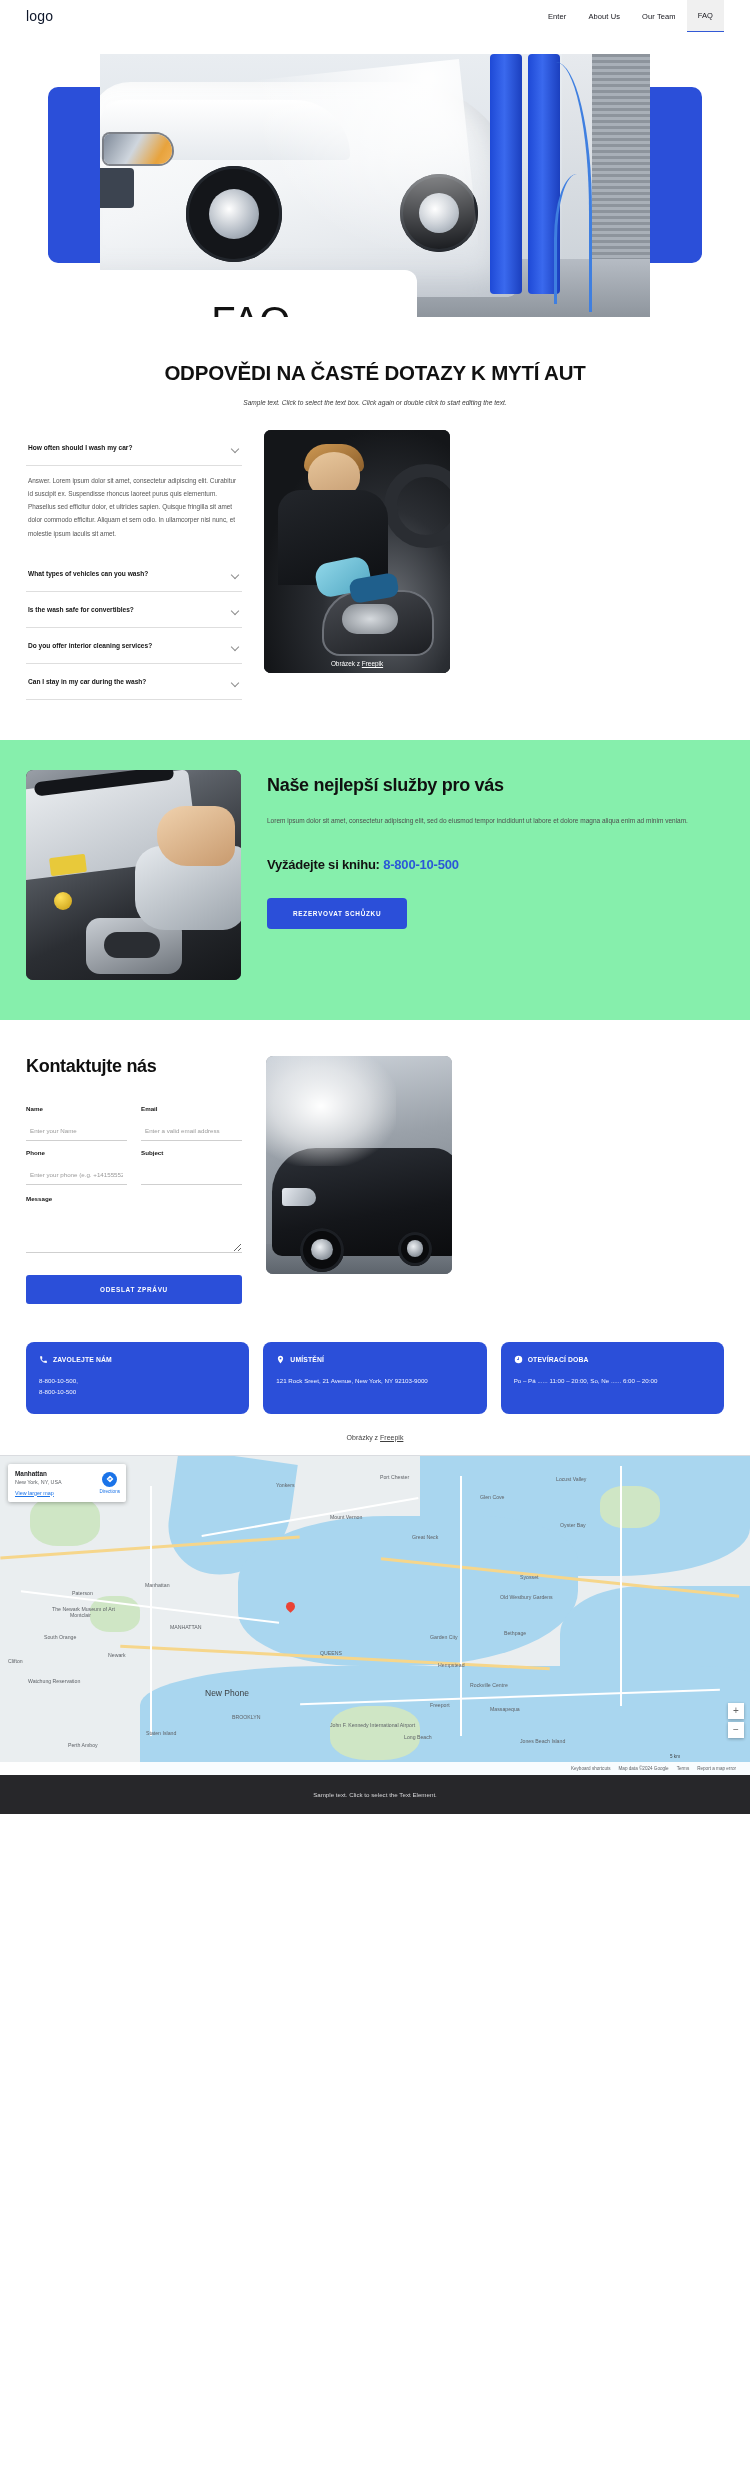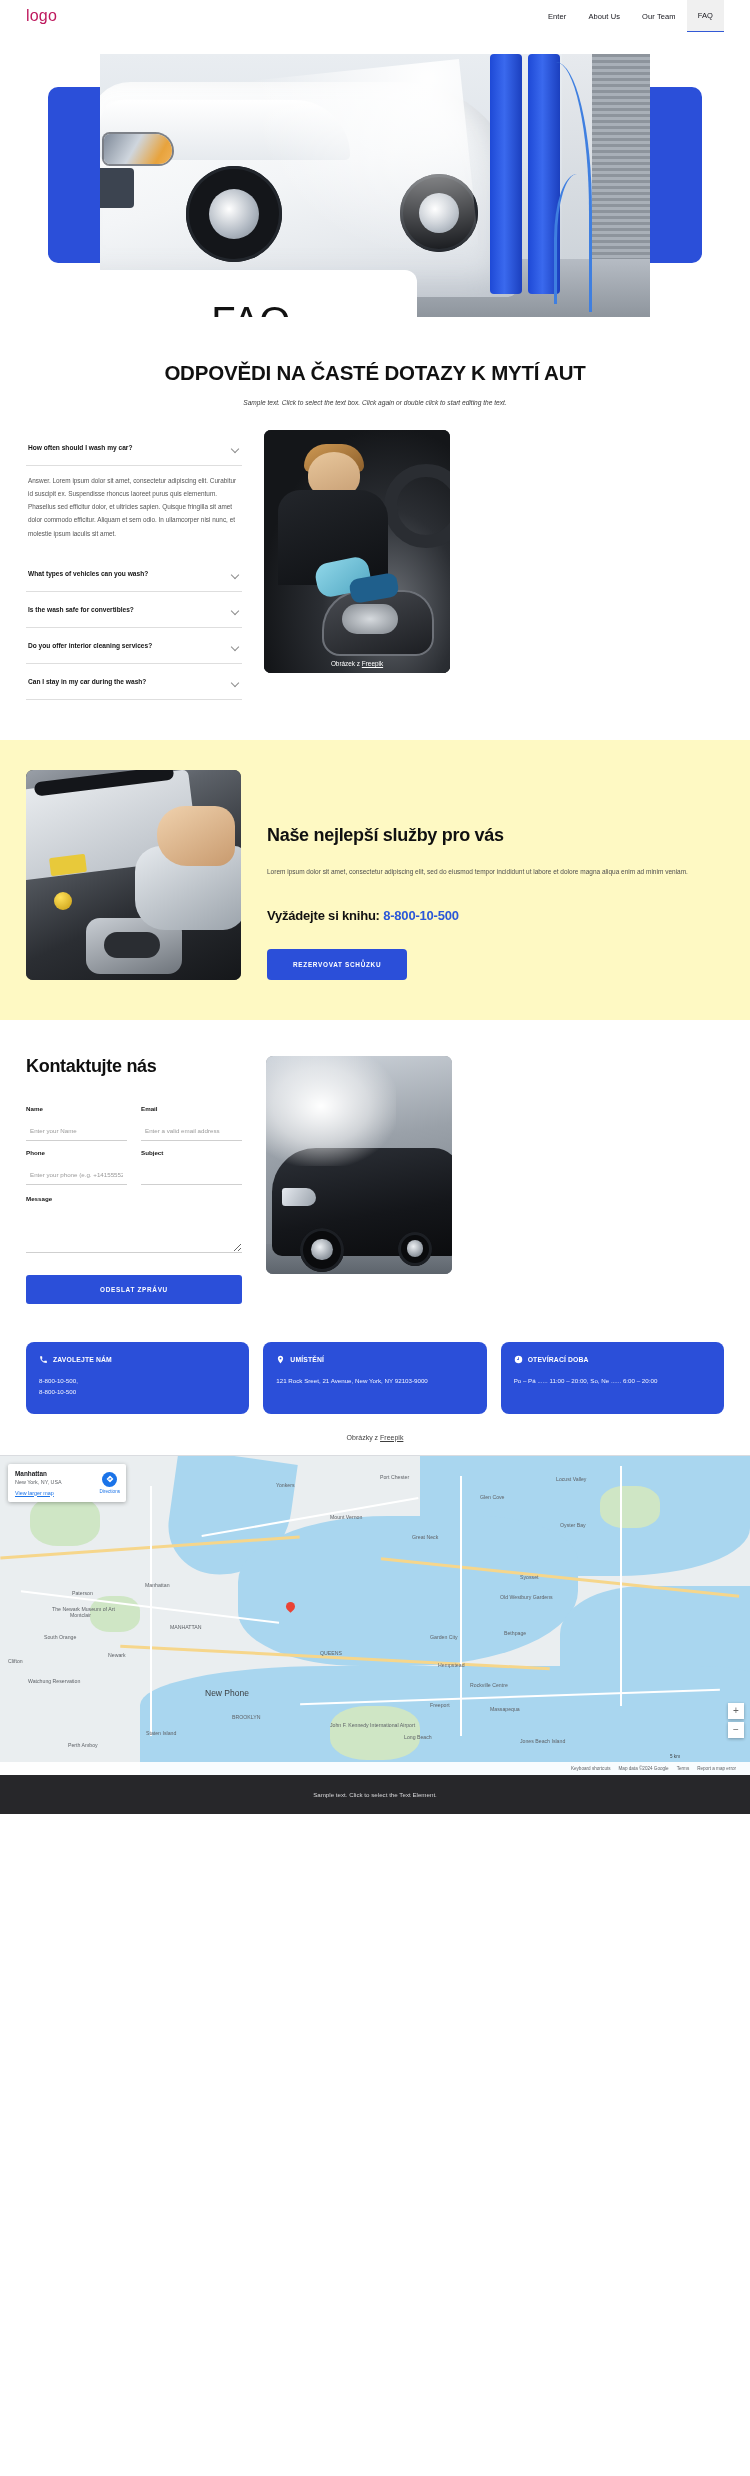--- a/index.html
+++ b/index.html
@@ -15,22 +15,22 @@
 
   
   .header {
     height: 32px;
     display: flex;
     align-items: center;
     padding: 0 26px;
     background: #ffffff;
   }
   .logo {
-    font-size: 16px;
-    color: #be185d;
+    font-size: 14px;
+    color: #0f172a;
     letter-spacing: .2px;
     font-weight: 400;
   }
   .nav {
     margin-left: auto;
     display: flex;
     align-items: stretch;
     height: 32px;
   }
   .nav-item {
@@ -307,25 +307,25 @@
   .fp-credit {
     position: absolute; left: 0; right: 0; bottom: 6px;
     text-align: center;
     font-size: 6.4px;
     color: #ffffff;
   }
   .fp-credit a { color: #ffffff; text-decoration: underline; }
 
   
   .services {
-    background: #fef9c3;
+    background: #86efac;
     padding: 30px 26px 40px;
     display: flex;
     gap: 26px;
-    align-items: flex-end;
+    align-items: flex-start;
     margin-top: 22px;
   }
   .svc-photo {
     width: 215px; height: 210px; flex: none;
     border-radius: 7px;
     overflow: hidden;
     position: relative;
     background: #2b2e33;
   }
   .svc-bg {

